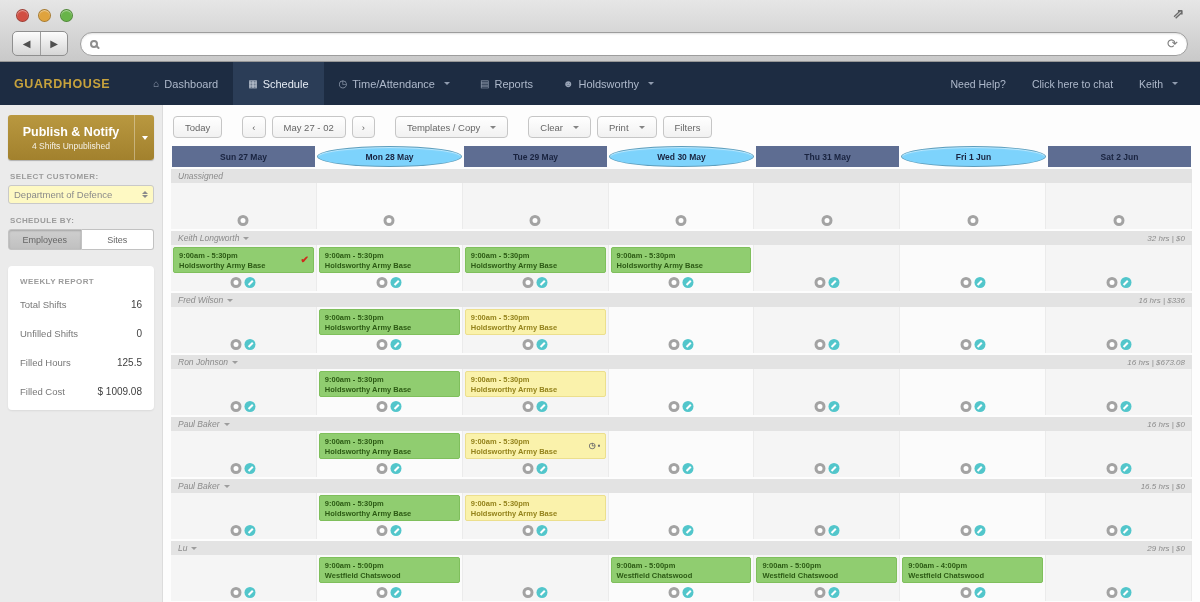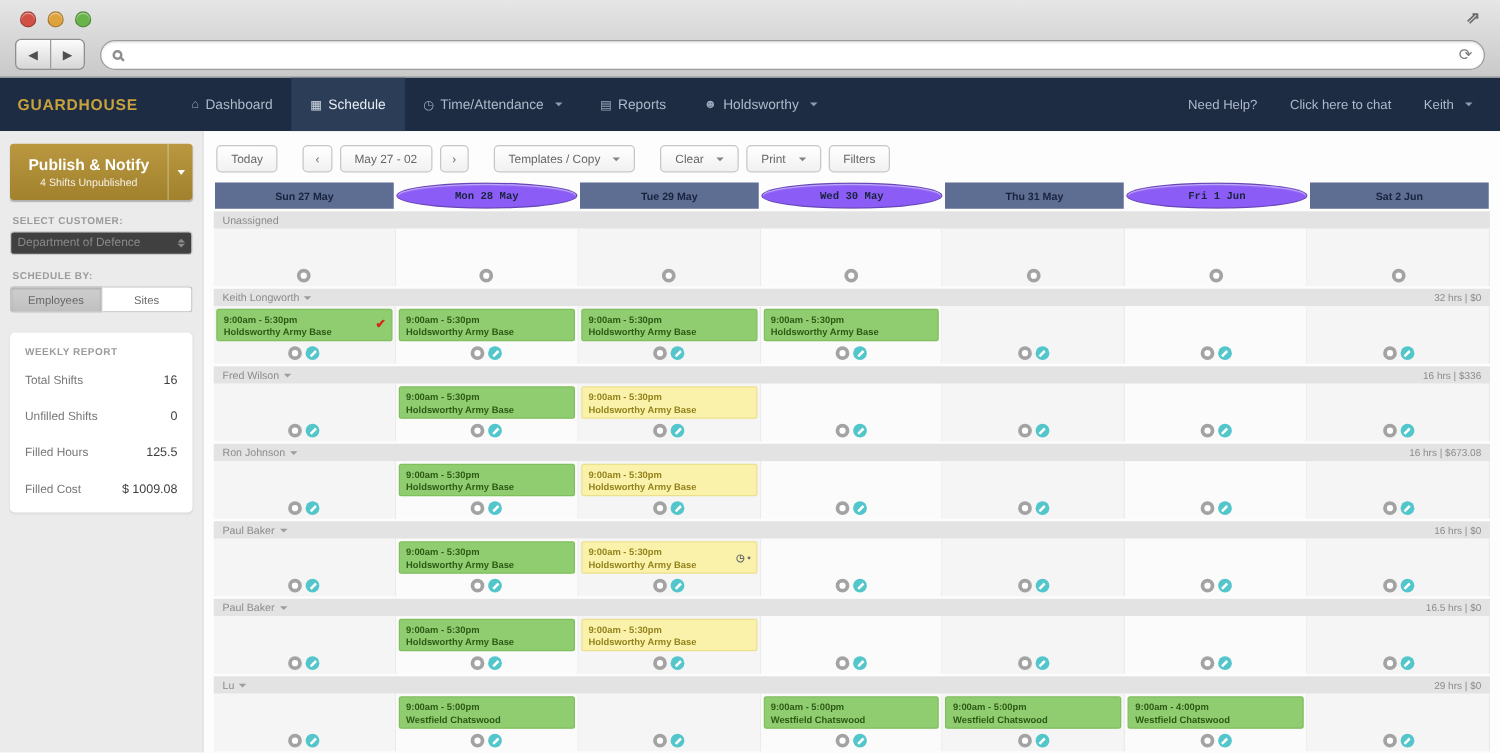--- a/index.html
+++ b/index.html
@@ -36,21 +36,21 @@
   .sidebar { width:163px; padding:10px 8px 0 8px; background:#ebebeb; border-right:1px solid #dcdcdc; }
   .main { flex:1; background:#fdfdfd; padding:9px 8px 0 8px; overflow:hidden; }
 
   
   .publish { display:flex; height:45px; border-radius:3px; overflow:hidden; background:linear-gradient(#b99840,#a2812d); box-shadow:0 1px 1px rgba(0,0,0,.25); cursor:pointer; }
   .publish-main { flex:1; display:flex; flex-direction:column; align-items:center; justify-content:center; color:#fff; }
   .publish-title { font-size:12.5px; font-weight:bold; }
   .publish-sub { font-size:8.5px; margin-top:2px; color:rgba(255,255,255,.88); }
   .publish-caret { width:20px; display:flex; align-items:center; justify-content:center; border-left:1px solid rgba(255,255,255,.35); color:#fff; }
   .side-label { font-size:8px; color:#9b9b9b; letter-spacing:.4px; margin:12px 2px 4px; font-weight:bold; }
-  .select { height:19px; background:#404040; border:1px solid #c9c9c9; border-radius:3px; display:flex; align-items:center; padding:0 5px; font-size:9.5px; color:#8a8a8a; }
+  .select { height:19px; background:#fef9c3; border:1px solid #c9c9c9; border-radius:3px; display:flex; align-items:center; padding:0 5px; font-size:9.5px; color:#8a8a8a; }
   .stepper { margin-left:auto; display:flex; flex-direction:column; gap:1px; }
   .stepper i { width:0; height:0; border-left:3px solid transparent; border-right:3px solid transparent; }
   .stepper .up { border-bottom:3.5px solid #8a8a8a; }
   .stepper .dn { border-top:3.5px solid #8a8a8a; }
   .toggle { display:flex; }
   .tbtn { flex:1; height:21px; font-size:9px; color:#666; display:flex; align-items:center; justify-content:center; border:1px solid #c2c2c2; background:#fff; cursor:pointer; }
   .tbtn.on { background:linear-gradient(#cfcfcf,#c0c0c0); box-shadow:inset 0 1px 2px rgba(0,0,0,.2); }
   .tbtn:first-child { border-radius:3px 0 0 3px; }
   .tbtn:last-child { border-radius:0 3px 3px 0; border-left:none; }
   .report { background:#fff; border-radius:4px; margin-top:16px; padding:11px 12px 4px; box-shadow:0 1px 2px rgba(0,0,0,.08); }
@@ -61,22 +61,22 @@
   
   .toolbar { display:flex; align-items:center; gap:6px; margin:2px 0 8px 2px; }
   .tool { height:22px; padding:0 11px; display:flex; align-items:center; gap:6px; background:linear-gradient(#ffffff,#f1f1f1); border:1px solid #c6c6c6; border-radius:4px; font-size:9.5px; color:#666; cursor:pointer; white-space:nowrap; }
   .tool.narrow { padding:0 9px; }
   .gap { width:8px; }
 
   
   .day-head, .day-foot { display:flex; }
   .day-h { flex:1; height:21px; margin:0 1px; display:flex; align-items:center; justify-content:center; font-size:8.5px; font-weight:bold; color:#19233f; cursor:pointer; }
   .day-h.dark, .day-f.dark { background:#5e6d92; }
-  .day-h.light, .day-f.light { background:#8b5cf6;font-family:Liberation Mono, monospace; }
-  .row-bar { height:14px; background:#e3e3e3; display:flex; align-items:center; justify-content:space-between; padding:0 7px; margin-top:2px; }
+  .day-h.light, .day-f.light { background:#7dd3fc; }
+  .row-bar { height:14px; background:#e3e3e3; display:flex; align-items:center; justify-content:space-between; padding:0 7px; margin-top:2px;font-style:italic; }
   .row-name { font-size:8.5px; color:#8b8b8b; display:flex; align-items:center; cursor:pointer; }
   .row-total { font-size:8px; color:#8b8b8b; }
   .row-cells { display:flex; }
   .cell { flex:1; height:46px; position:relative; border-right:1px solid #ebebeb; cursor:pointer; }
   .cell.odd { background:#f5f5f5; } .cell.even { background:#fbfbfb; }
   .card { position:relative; margin:2px 2px 0; height:26px; border-radius:2px; padding:2.5px 5px; font-size:7.5px; font-weight:bold; line-height:1.4; cursor:pointer; }
   .card.green { background:#90cd70; border:1px solid #7fbf5c; color:#2c5a14; }
   .card.yellow { background:#faf2ab; border:1px solid #ecdf8d; color:#94831c; }
   .card-icons { position:absolute; right:4px; top:50%; transform:translateY(-50%); display:flex; gap:2px; align-items:center; }
   .cicon { font-size:8px; color:#6c6c6c; }

